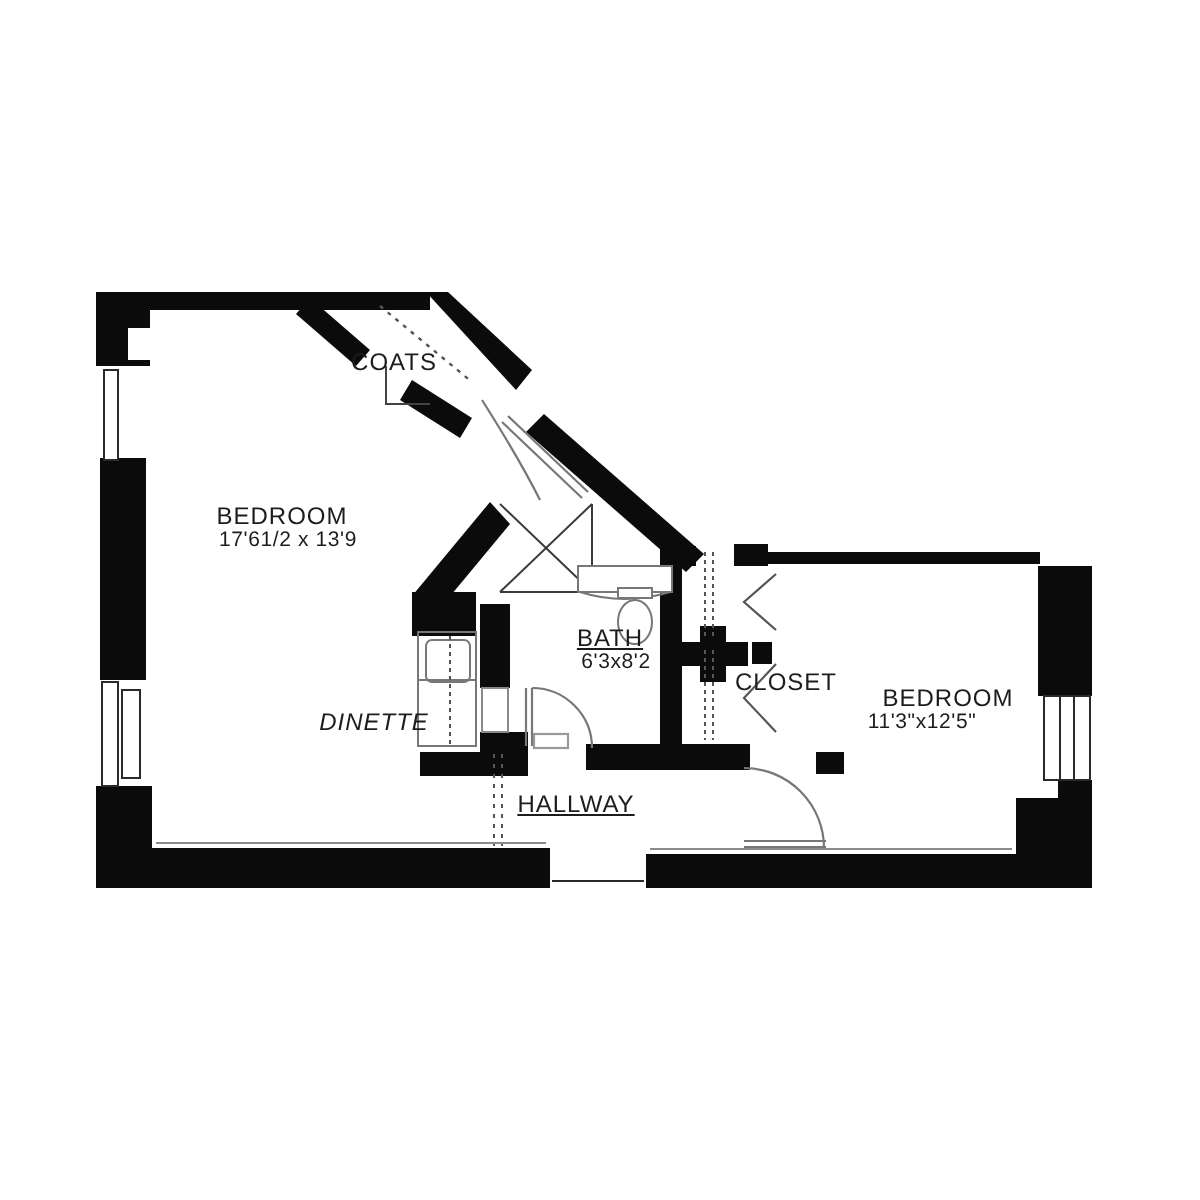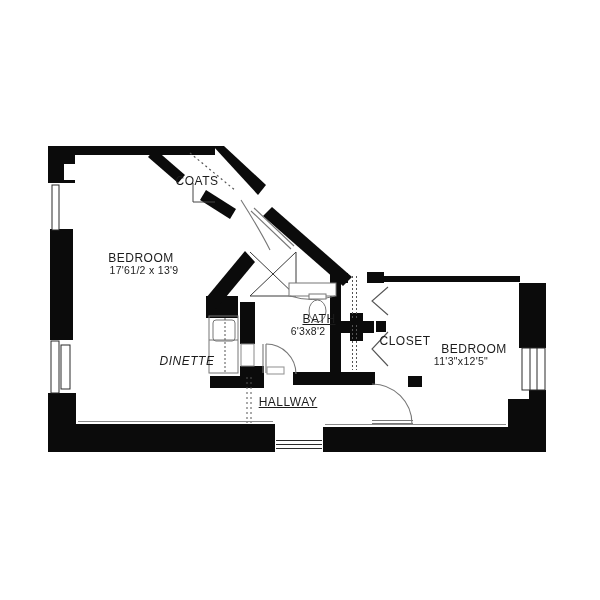--- a/index.html
+++ b/index.html
@@ -1,17 +1,17 @@
 <!DOCTYPE html>
 <html><head>
 <meta charset="utf-8">
 <style>
   html,body{margin:0;padding:0;background:#ffffff;}
   #stage{
-    position:relative;width:600px;height:600px;background:#ffffff;
+    position:relative;width:600px;height:444px;background:#ffffff;
     font-family:"Liberation Sans", sans-serif;overflow:hidden;
   }
   #plan-svg{position:absolute;left:0;top:0;}
   .lbl{
     position:absolute;transform:translate(-50%,-50%);
     font-size:12px;letter-spacing:.5px;color:#1c1c1c;white-space:nowrap;
     font-weight:400;
   }
   .dims{
     position:absolute;transform:translate(-50%,-50%);
@@ -163,24 +163,24 @@
       <rect x="213" y="320" width="22" height="21" rx="3"></rect>
       <line x1="225" y1="318" x2="225" y2="372" stroke-dasharray="2,2" stroke="#555555"></line>
     </g>
   </svg>
 
   <div class="lbl" style="left:197px;top:181px;">COATS</div>
 
   <div class="lbl" style="left:141px;top:258px;">BEDROOM</div>
   <div class="dims" style="left:144px;top:270px;">17'61/2 x 13'9</div>
 
-  <div class="lbl" style="left:319px;top:319px;text-decoration:underline;">BATH</div>
+  <div class="lbl" style="left:305px;top:319px;text-decoration:underline;">BATH</div>
   <div class="dims" style="left:308px;top:331px;">6'3x8'2</div>
 
-  <div class="lbl" style="left:393px;top:341px;margin-left:12px;">CLOSET</div>
+  <div class="lbl" style="left:393px;top:341px;">CLOSET</div>
 
   <div class="lbl" style="left:460px;top:349px;margin-left:14px;">BEDROOM</div>
   <div class="dims" style="left:461px;top:361px;">11'3"x12'5"</div>
 
   <div class="lbl" style="left:187px;top:361px;font-style:italic;">DINETTE</div>
 
   <div class="lbl" style="left:288px;top:402px;text-decoration:underline;">HALLWAY</div>
 </div>
 
 </body></html>

